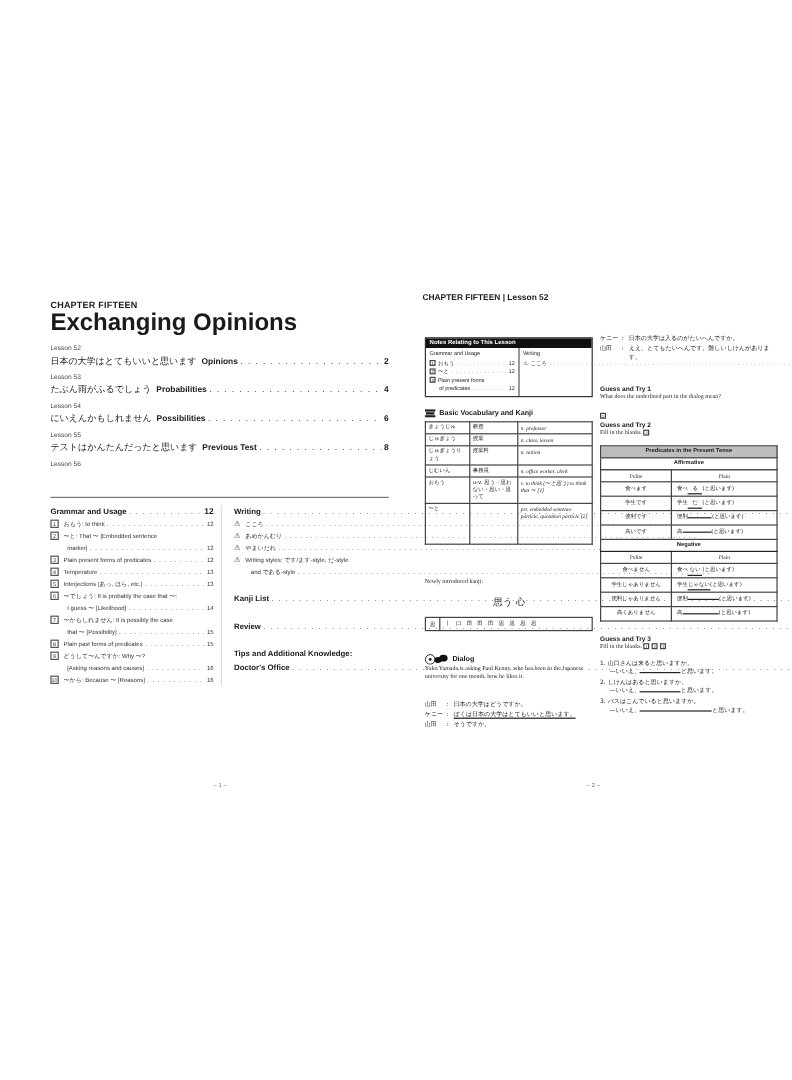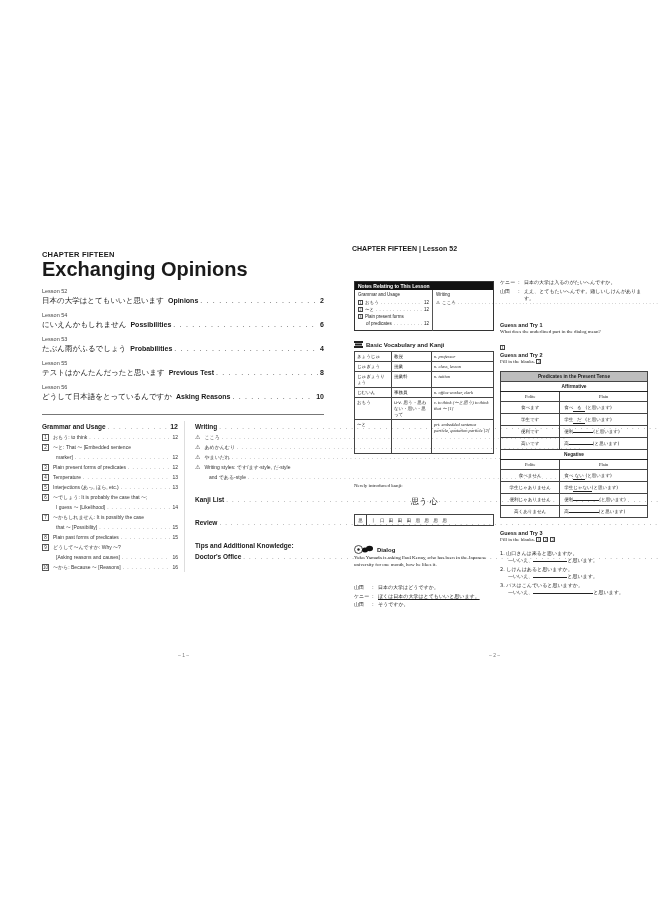--- a/index.html
+++ b/index.html
@@ -119,54 +119,48 @@
     <div class="lesson">
       <div class="lesson-num">Lesson 52</div>
       <div class="lesson-line">
           <span class="lesson-jp">日本の大学はとてもいいと思います</span>
           <span class="lesson-en">Opinions</span>
           <span class="dots"></span>
           <span class="pg">2</span>
         </div>
     </div>
     <div class="lesson">
+      <div class="lesson-num">Lesson 53</div>
+      <div class="lesson-line">
+          <span class="lesson-jp">たぶん雨がふるでしょう</span>
+          <span class="lesson-en">Probabilities</span>
+          <span class="dots"></span>
+          <span class="pg">4</span>
+        </div>
+    </div>
+    <div class="lesson">
       <div class="lesson-num">Lesson 54</div>
       <div class="lesson-line">
           <span class="lesson-jp">にいえんかもしれません</span>
           <span class="lesson-en">Possibilities</span>
           <span class="dots"></span>
           <span class="pg">6</span>
-        </div>
-    </div>
-    <div class="lesson">
-      <div class="lesson-num">Lesson 53</div>
-      <div class="lesson-line">
-          <span class="lesson-jp">たぶん雨がふるでしょう</span>
-          <span class="lesson-en">Probabilities</span>
-          <span class="dots"></span>
-          <span class="pg">4</span>
         </div>
     </div>
     <div class="lesson">
       <div class="lesson-num">Lesson 55</div>
       <div class="lesson-line">
           <span class="lesson-jp">テストはかんたんだったと思います</span>
           <span class="lesson-en">Previous Test</span>
           <span class="dots"></span>
           <span class="pg">8</span>
         </div>
     </div>
     <div class="lesson">
       <div class="lesson-num">Lesson 56</div>
-      <div class="lesson-line">
-          <span class="lesson-jp">どうして日本語をとっているんですか</span>
-          <span class="lesson-en">Asking Reasons</span>
-          <span class="dots"></span>
-          <span class="pg">10</span>
-        </div>
     </div>
   </div>
 
   <div class="rule"></div>
 
   <div class="toc-cols">
     <div class="toc-col-left">
       <div class="section-line">
           <span>Grammar and Usage</span>
           <span class="dots"></span>

